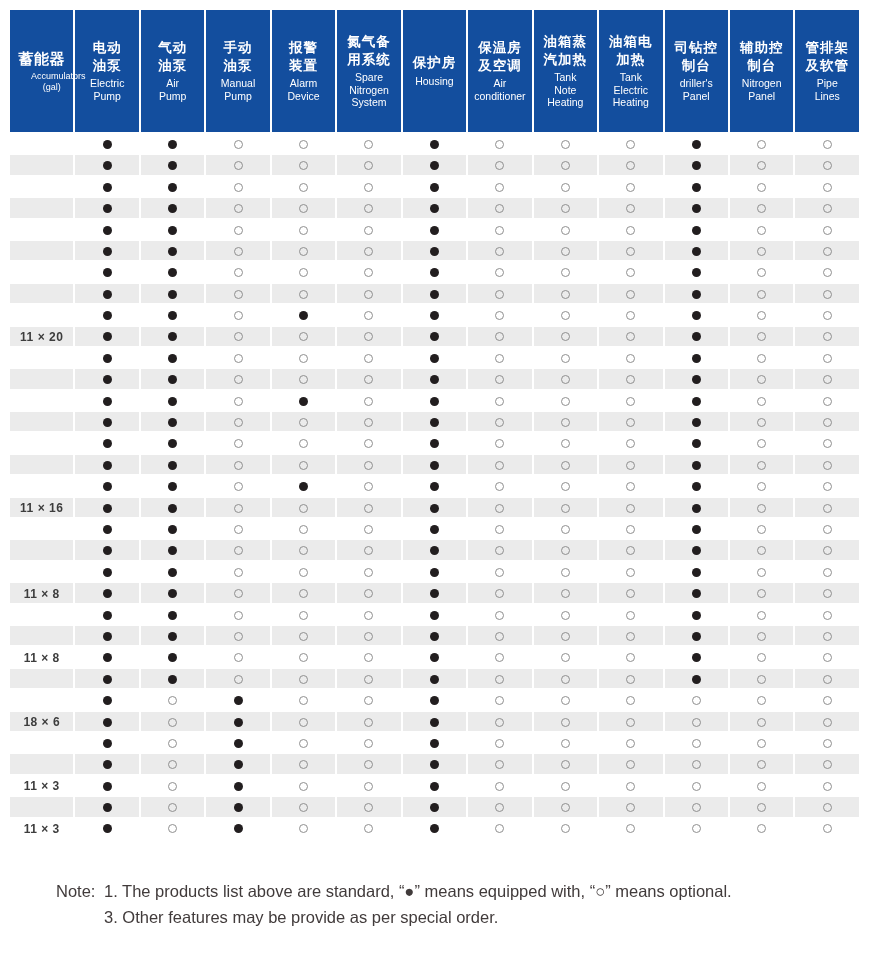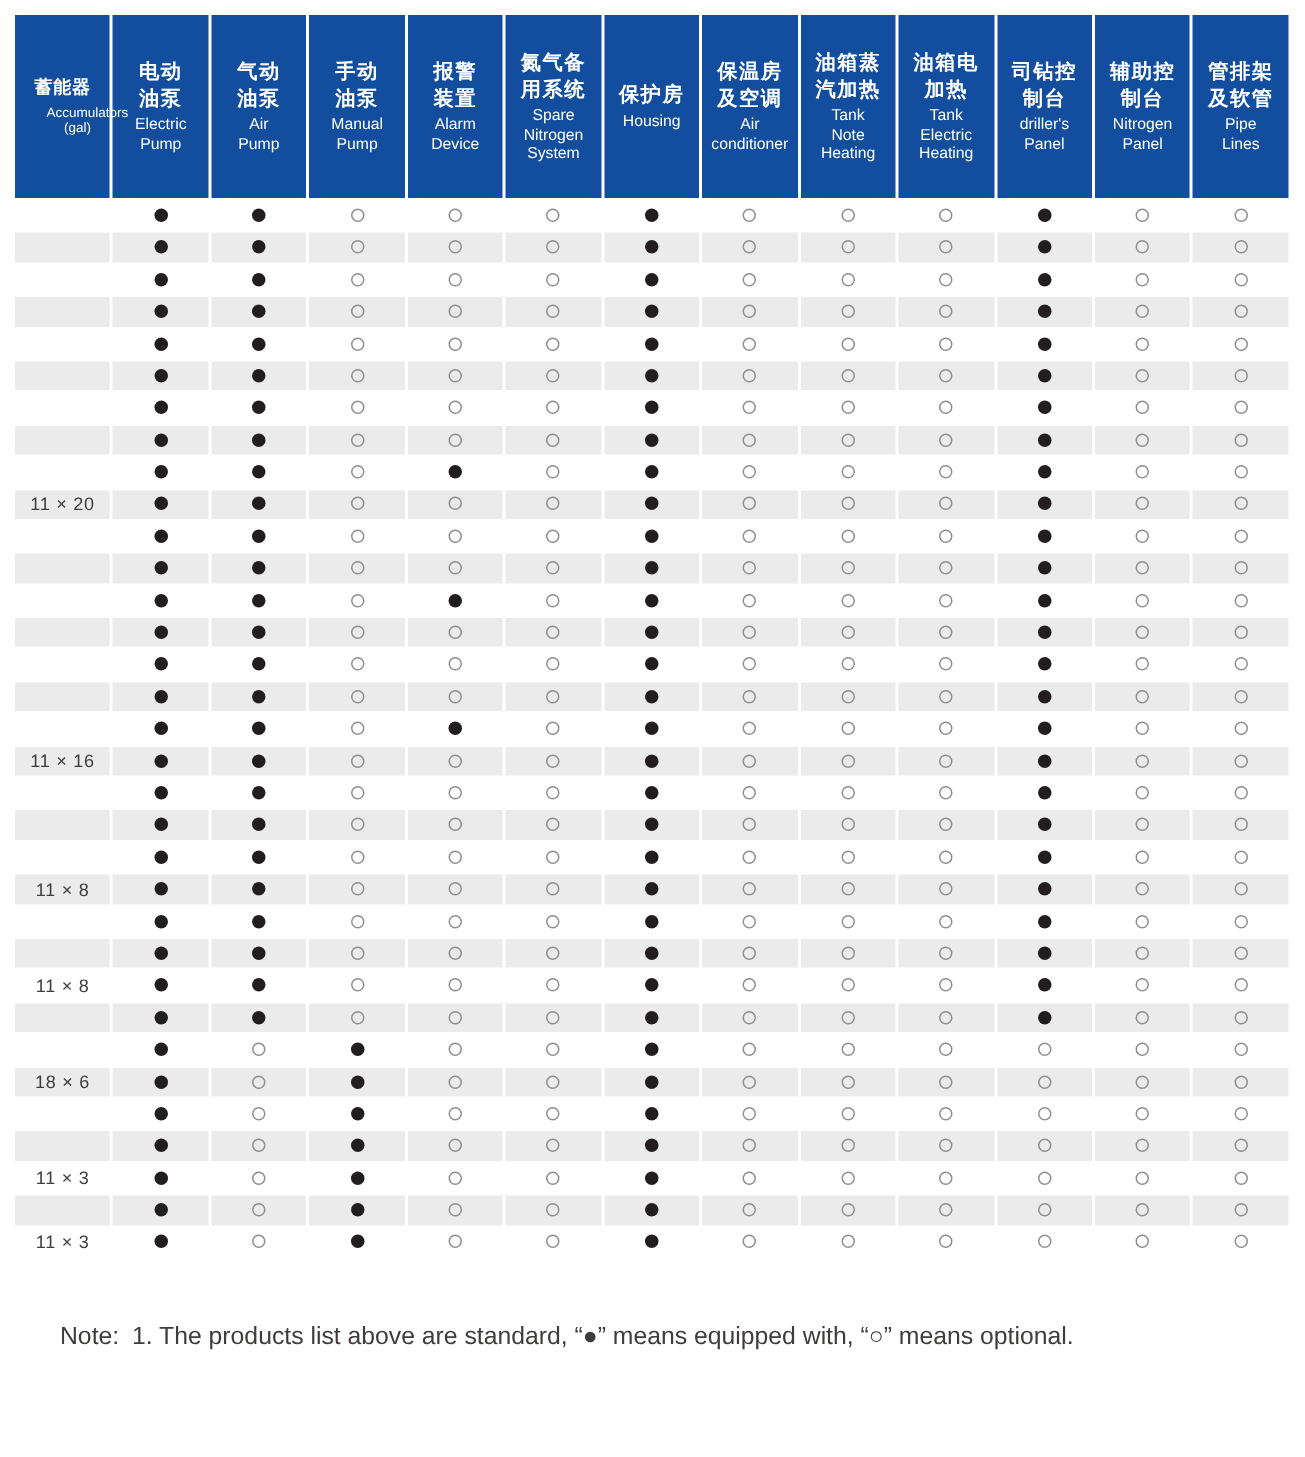--- a/index.html
+++ b/index.html
@@ -22,21 +22,21 @@
     background:#134e9e;
     color:#ffffff;
     height:122px;
     vertical-align:middle;
     text-align:center;
     font-weight:bold;
     padding:0 1px;
   }
   .hdr-zh { font-size:13.5px; line-height:1.3; letter-spacing:1px; }
   .hdr-en { font-size:10.5px; line-height:1.2; margin-top:3px; font-weight:normal; }
-  th.first-col .hdr-zh { font-size:12px; letter-spacing:0.5px; }
+  th.first-col .hdr-zh { font-size:15px; letter-spacing:0.5px; }
   th.first-col .hdr-en { font-size:9px;margin-left:20px; }
 
   table.spec td {
     height:19.4px;
     padding:0;
     text-align:center;
     vertical-align:middle;
     background:#ffffff;
   }
   tr.alt td { background:#ebebeb; }
@@ -46,24 +46,25 @@
     border-radius:50%; background:#221e1f; vertical-align:middle;
   }
   .dot-hollow {
     display:inline-block; width:9px; height:9px;
     border-radius:50%; border:1px solid #8f8f8f;
     background:transparent; vertical-align:middle;
   }
   .row-label {
     font-size:12px; color:#3d3d3d; letter-spacing:0.5px;
     white-space:nowrap;
+    font-weight:bold;
   }
 
   .notes {
-    position:absolute; left:40px; top:878px;
+    position:absolute; left:56px; top:878px;
     color:#413b3b;
     font-size:16.5px;
     line-height:26px;
     width:800px;
   }
   .note-row { white-space:nowrap; }
   .note-prefix { display:inline-block; width:48px; }
   .note-indent { padding-left:48px; }
 </style>
 </head>
@@ -700,15 +701,16 @@
           <td><span class="dot-hollow"></span></td>
           <td><span class="dot-hollow"></span></td>
           <td><span class="dot-hollow"></span></td>
           <td><span class="dot-hollow"></span></td>
         </tr>
       </tbody>
   </table>
 
   <div class="notes">
     <div class="note-row"><span class="note-prefix">Note:</span><span>1. The products list above are standard, “●” means equipped with, “○” means optional.</span></div>
+    <div class="note-row note-indent"><span>3. Other features may be provide as per special order.</span></div>
   </div>
 
 </div>
 
 </body></html>

